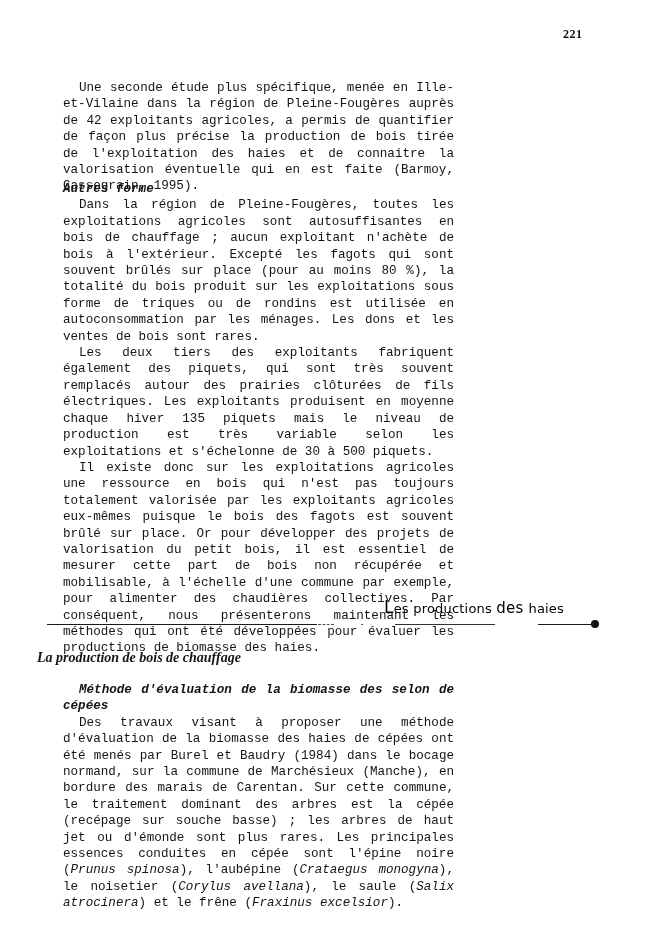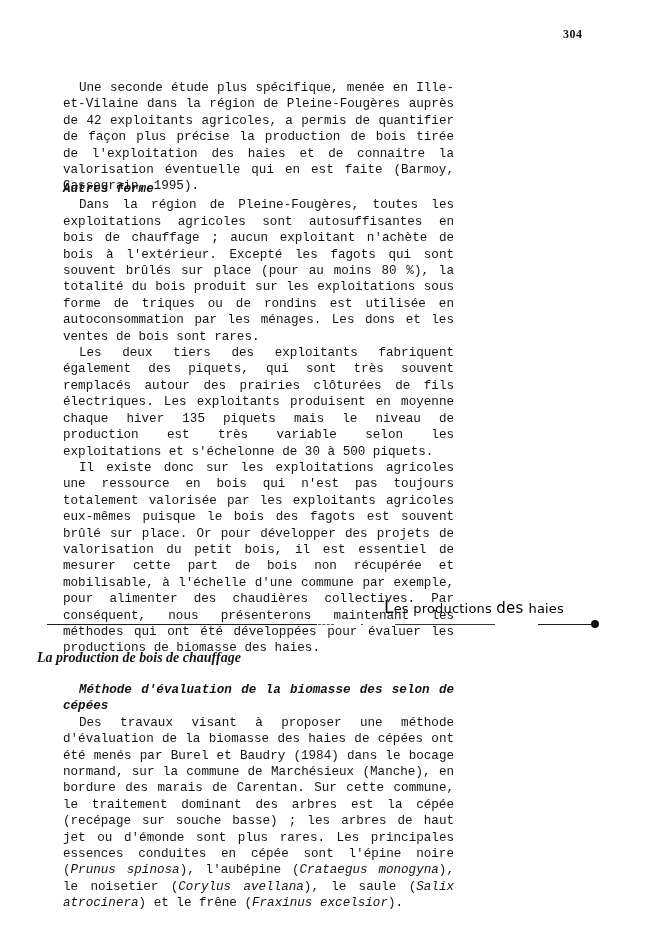--- a/index.html
+++ b/index.html
@@ -20,21 +20,21 @@
     .rule-knob { position: absolute; left: 591px; top: 620px; width: 8px; height: 8px; border-radius: 50%; background: #111; }
     .section-header { position: absolute; left: 384px; top: 597px; font-family: "DejaVu Sans", sans-serif;
       font-size: 17px; letter-spacing: 0.2px; color: #000000; white-space: nowrap; }
     .section-header .sc { font-size: 13px; }
     .h2 { position: absolute; left: 37px; top: 650px; font-family: "Liberation Serif", serif;
       font-size: 14px; font-style: italic; font-weight: bold; }
   </style>
 </head>
 <body>
 
-<div class="page-number">304</div>
+<div class="page-number">221</div>
 
 <div class="block" style="top:80px;">
   <p>Une seconde étude plus spécifique, menée en Ille-et-Vilaine dans la région de Pleine-Fougères auprès de 42 exploitants agricoles, a permis de quantifier de façon plus précise la production de bois tirée de l'exploitation des haies et de connaitre la valorisation éventuelle qui en est faite (Barmoy, Cassegrain, 1995).</p>
 </div>
 
 <div class="block" style="top:181px;">
   <p class="h-italic">Autres forme</p>
   <p>Dans la région de Pleine-Fougères, toutes les exploitations agricoles sont autosuffisantes en bois de chauffage ; aucun exploitant n'achète de bois à l'extérieur. Excepté les fagots qui sont souvent brûlés sur place (pour au moins 80 %), la totalité du bois produit sur les exploitations sous forme de triques ou de rondins est utilisée en autoconsommation par les ménages. Les dons et les ventes de bois sont rares.</p>
   <p>Les deux tiers des exploitants fabriquent également des piquets, qui sont très souvent remplacés autour des prairies clôturées de fils électriques. Les exploitants produisent en moyenne chaque hiver 135 piquets mais le niveau de production est très variable selon les exploitations et s'échelonne de 30 à 500 piquets.</p>
   <p>Il existe donc sur les exploitations agricoles une ressource en bois qui n'est pas toujours totalement valorisée par les exploitants agricoles eux-mêmes puisque le bois des fagots est souvent brûlé sur place. Or pour développer des projets de valorisation du petit bois, il est essentiel de mesurer cette part de bois non récupérée et mobilisable, à l'échelle d'une commune par exemple, pour alimenter des chaudières collectives. Par conséquent, nous présenterons maintenant les méthodes qui ont été développées pour évaluer les productions de biomasse des haies.</p>

